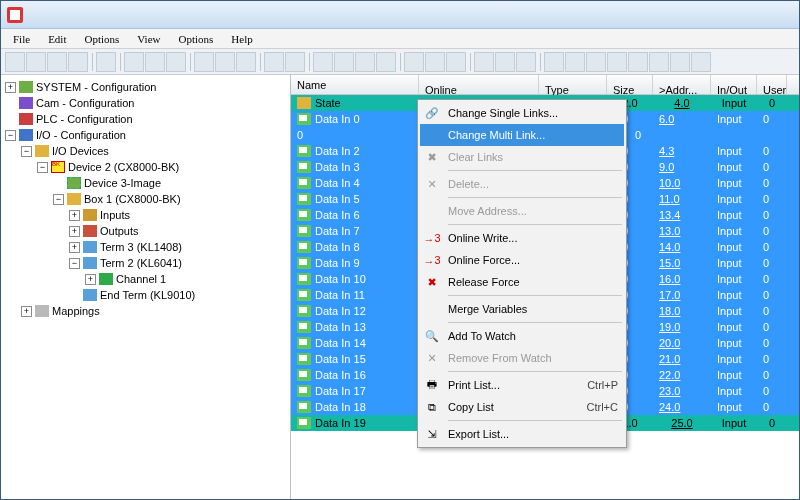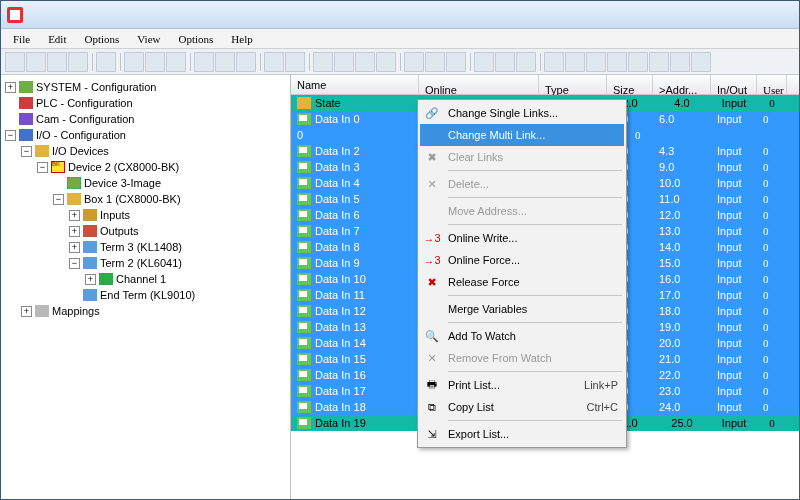--- a/index.html
+++ b/index.html
@@ -36,23 +36,23 @@
 .ghead { display: flex; height: 20px; background: linear-gradient(#fdfdfd, #e7ebef); border-bottom: 1px solid #c8c8c8; }
 .ghead div { border-right: 1px solid #d2d2d2; padding: 9px 6px; color: #000; }
 .grow { display: flex; height: 16px; align-items: center; }
 .grow div { padding: 1px 6px; overflow: hidden; white-space: nowrap; }
 .grow.sel { background: #3399ff; color: #fff; }
 .grow.nsel { background: #14b8a6; color: #000; text-align: center; }
 .c-name { width: 128px; display: flex; align-items: center; }
 .c-online { width: 120px; }
 .c-type { width: 68px; }
 .c-size { width: 46px; }
-.c-addr { width: 58px; }
+.c-addr { width: 58px; text-decoration: underline; }
 .c-io { width: 46px; }
-.c-user { width: 30px; font-family: Liberation Serif, serif; }
+.c-user { width: 30px; }
 .rowic { width: 14px; height: 12px; margin-right: 4px; display: inline-block; }
 .rowic.state { background: #e2b33c; }
 .rowic.data { background: #5dc95d; position: relative; }
 .rowic.data::after { content: ""; position: absolute; left: 2px; top: 2px; width: 8px; height: 6px; background: #fff; }
 .ctxmenu { position: absolute; left: 126px; top: 24px; width: 210px; background: #f2f2f2; border: 1px solid #9a9a9a; box-shadow: 2px 2px 4px rgba(0,0,0,.3); padding: 2px; z-index: 50; }
 .ctxmenu .mi { display: flex; align-items: center; height: 22px; padding: 0 6px 0 28px; position: relative; cursor: default; }
 .ctxmenu .mi .mic { position: absolute; left: 4px; width: 16px; height: 16px; display: flex; align-items: center; justify-content: center; font-size: 11px; }
 .ctxmenu .mi.hl { background: #3991e0; color: #fff; }
 .ctxmenu .mi.dis { color: #9a9a9a; }
 .ctxmenu .msep { height: 1px; background: #c8c8c8; margin: 2px 2px 2px 28px; }
@@ -121,27 +121,27 @@
   <div class="body">
 
     <div class="tree">
       <div class="tnode" style="padding-left:2px">
           <span class="tw">+</span>
           <span class="tic sys"></span>
           <span>SYSTEM - Configuration</span>
         </div>
       <div class="tnode" style="padding-left:2px">
           <span style="width:14px"></span>
+          <span class="tic cam"></span>
+          <span>Cam - Configuration</span>
+        </div>
+      <div class="tnode" style="padding-left:2px">
+          <span style="width:14px"></span>
           <span class="tic plc"></span>
           <span>PLC - Configuration</span>
-        </div>
-      <div class="tnode" style="padding-left:2px">
-          <span style="width:14px"></span>
-          <span class="tic cam"></span>
-          <span>Cam - Configuration</span>
         </div>
       <div class="tnode" style="padding-left:2px">
           <span class="tw">−</span>
           <span class="tic io"></span>
           <span>I/O - Configuration</span>
         </div>
       <div class="tnode" style="padding-left:18px">
           <span class="tw">−</span>
           <span class="tic dev"></span>
           <span>I/O Devices</span>
@@ -290,21 +290,21 @@
             <div class="c-user">0</div>
           </div>
           <div class="grow sel">
             <div class="c-name">
               <span class="rowic data"></span>
               <span>Data In 6</span>
             </div>
             <div class="c-online">0</div>
             <div class="c-type"></div>
             <div class="c-size">1.0</div>
-            <div class="c-addr">12.0</div>
+            <div class="c-addr">13.4</div>
             <div class="c-io">Input</div>
             <div class="c-user">0</div>
           </div>
           <div class="grow sel">
             <div class="c-name">
               <span class="rowic data"></span>
               <span>Data In 7</span>
             </div>
             <div class="c-online">0</div>
             <div class="c-type"></div>
@@ -506,21 +506,21 @@
             <span>Add To Watch</span>
           </div>
         <div class="mi dis">
             <span class="mic">✕</span>
             <span>Remove From Watch</span>
           </div>
         <div class="msep"></div>
         <div class="mi">
             <span class="mic">🖶</span>
             <span>Print List...</span>
-            <span class="sc">Link+P</span>
+            <span class="sc">Ctrl+P</span>
           </div>
         <div class="mi">
             <span class="mic">⧉</span>
             <span>Copy List</span>
             <span class="sc">Ctrl+C</span>
           </div>
         <div class="msep"></div>
         <div class="mi">
             <span class="mic">⇲</span>
             <span>Export List...</span>

